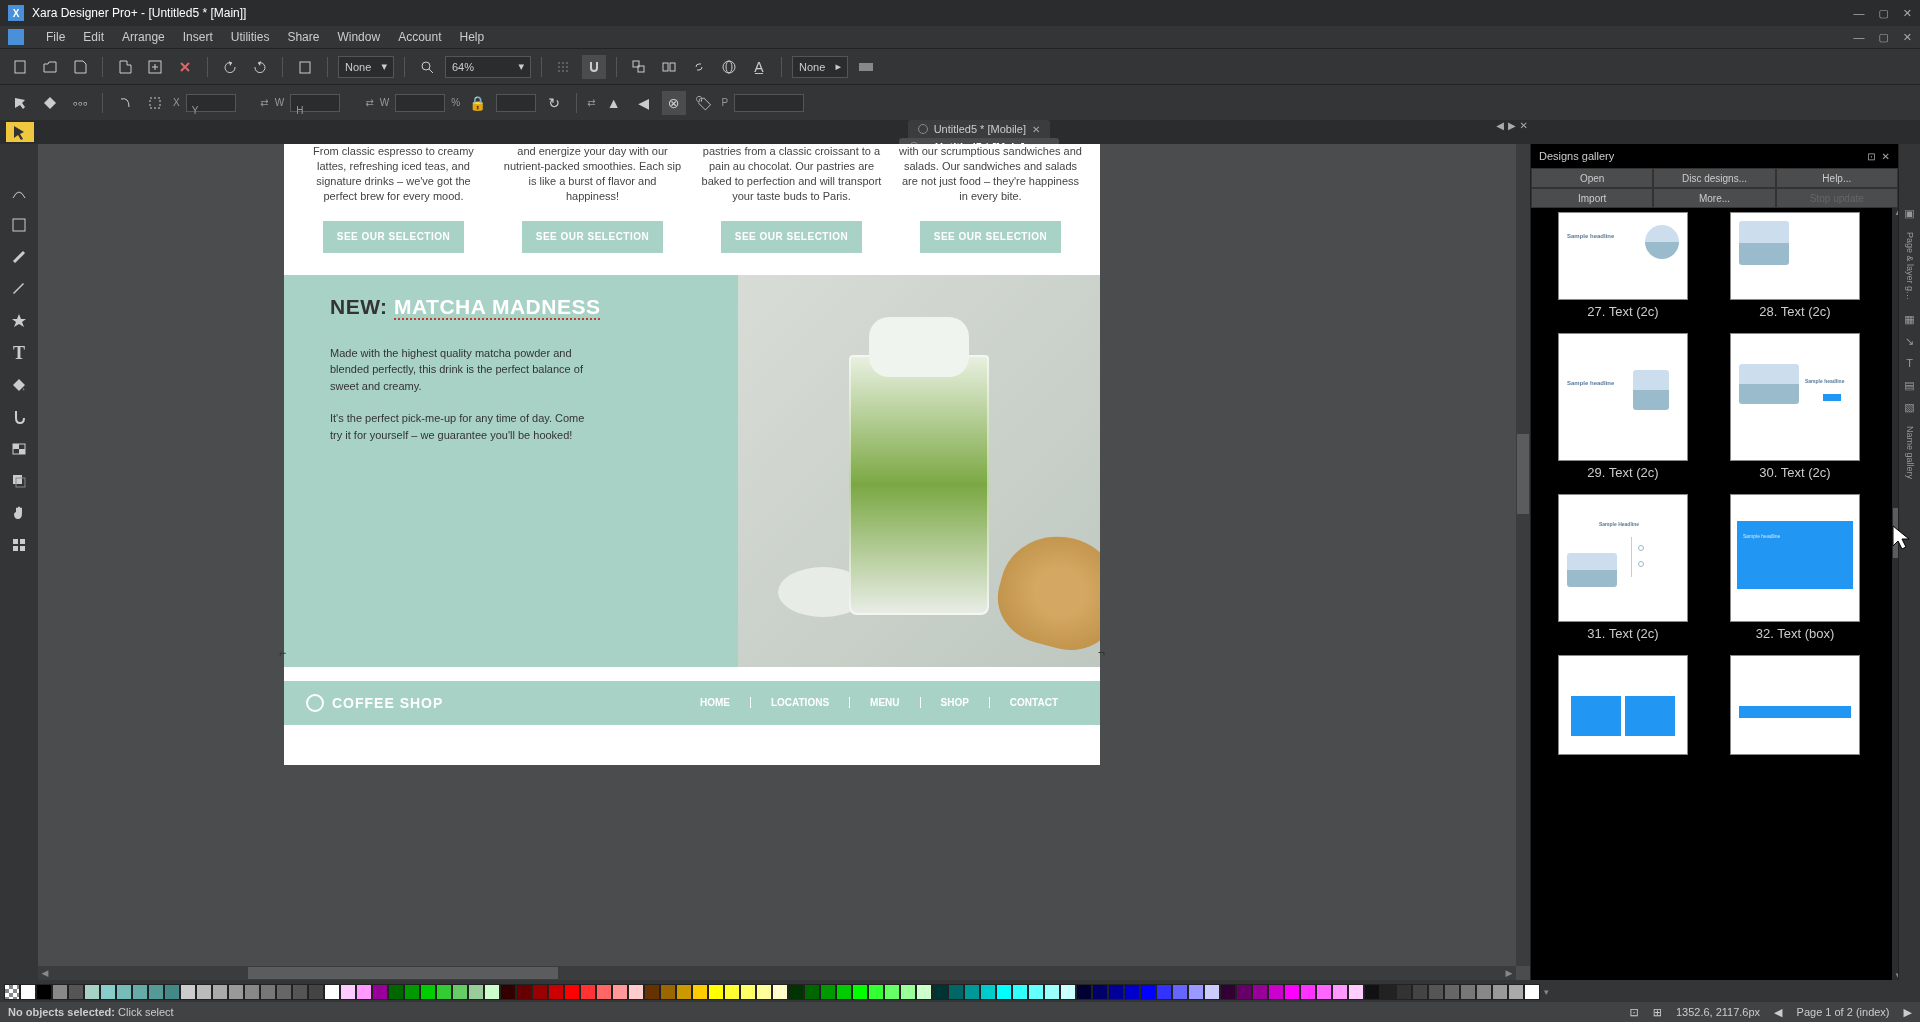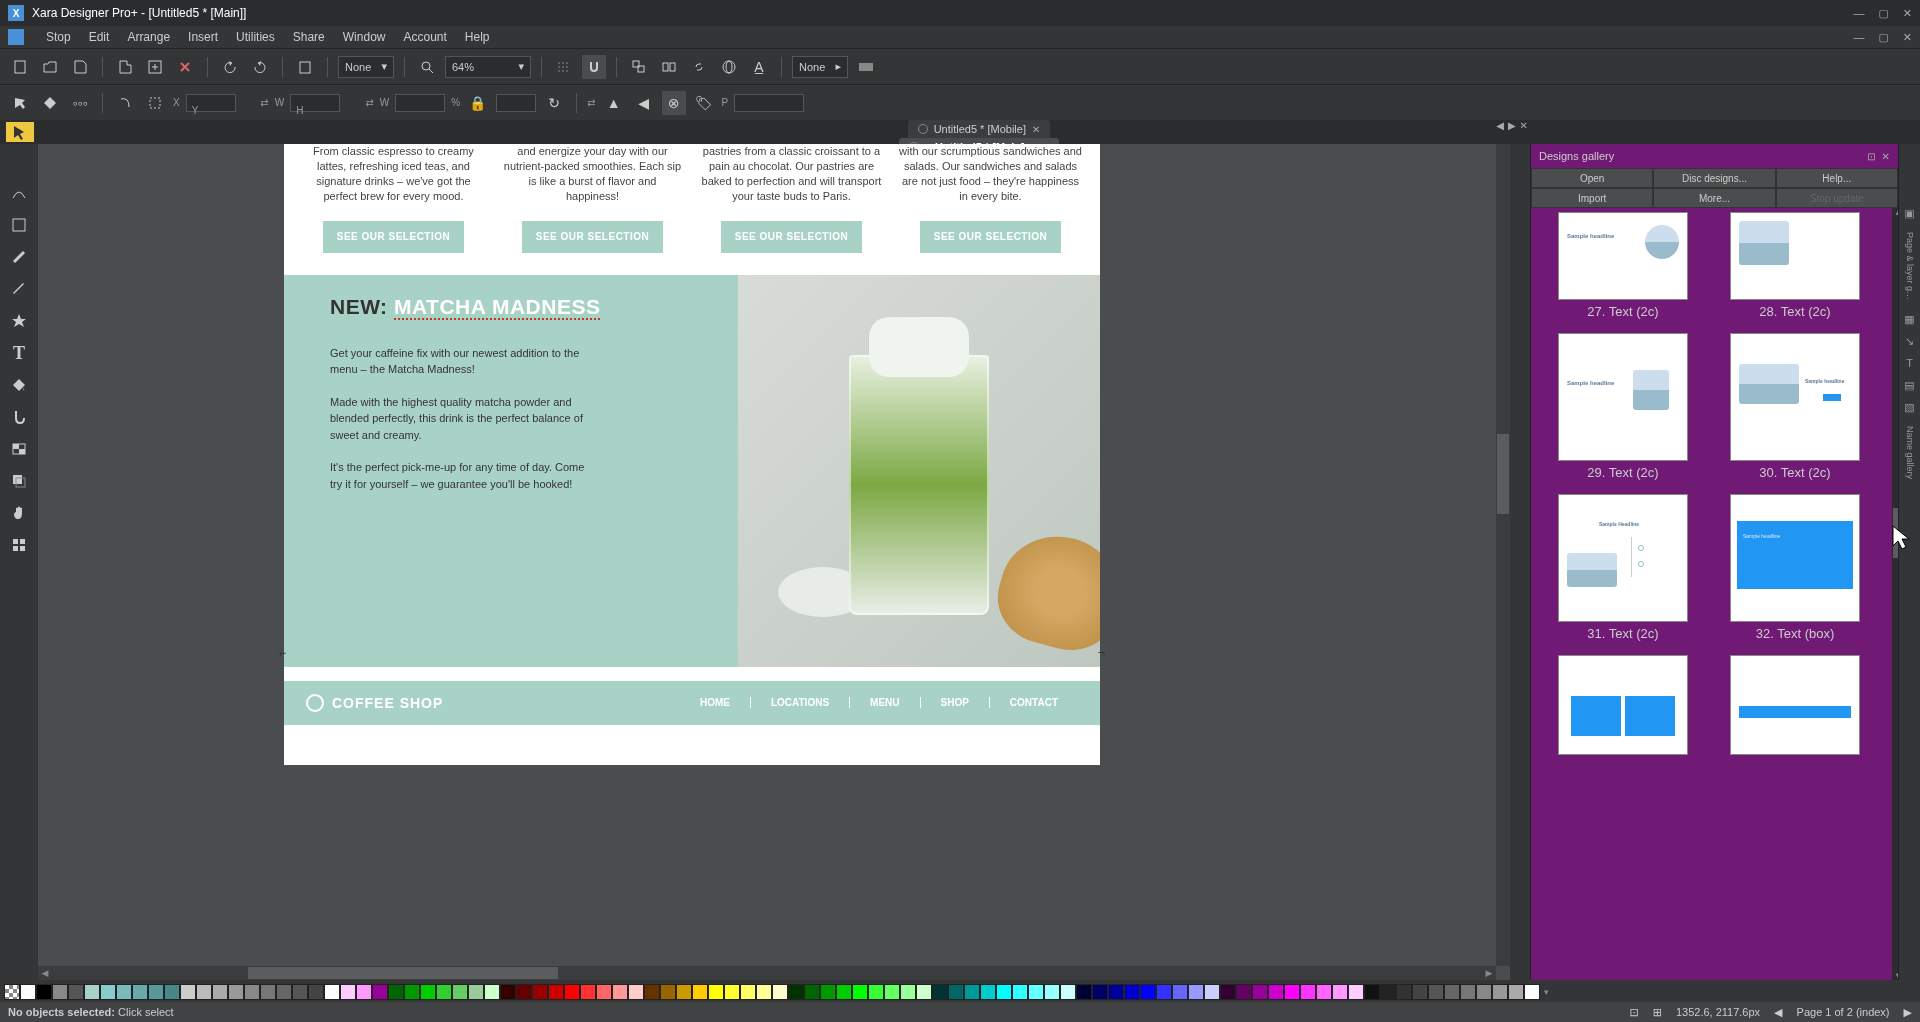--- a/index.html
+++ b/index.html
@@ -47,21 +47,21 @@
 .glass-body { position:absolute; bottom:0; left:10px; right:10px; height:260px; background:linear-gradient(to top,#e8ede6 0%, #7ba843 50%, #e8f0e0 100%); border-radius:4px 4px 8px 8px; border:2px solid rgba(255,255,255,0.5); }
 .glass-ice { position:absolute; top:12px; left:50%; transform:translateX(-50%); width:100px; height:60px; background:#f0f4ee; border-radius:20px; }
 .whisk { position:absolute; right:-20px; bottom:20px; width:120px; height:110px; background:radial-gradient(ellipse at center,#d4a862 30%,#b88940 100%); border-radius:50% 50% 40% 40%; transform:rotate(15deg); }
 .bowl-sm { position:absolute; left:40px; bottom:50px; width:90px; height:50px; background:#e8ece6; border-radius:50%; }
 .footer-bar { margin-top:14px; background:#a9d2c6; height:44px; display:flex; align-items:center; padding:0 22px; color:#fff; }
 .footer-bar .brand { display:flex; align-items:center; gap:8px; font-weight:bold; font-size:14px; letter-spacing:1px; }
 .footer-bar .brand-icon { width:18px; height:18px; border:2px solid #fff; border-radius:50%; position:relative; }
 .footer-bar nav { margin-left:auto; display:flex; gap:0; font-size:10px; font-weight:bold; }
 .footer-bar nav span { padding:0 20px; border-right:1px solid #fff; }
 .footer-bar nav span:last-child { border-right:none; }
-.right-panel { width:368px; background:#701a75; border-left:1px solid #222; display:flex; flex-direction:column;margin-left:20px; }
+.right-panel { width:368px; background:#000000; border-left:1px solid #222; display:flex; flex-direction:column; }
 .rp-title { height:24px; display:flex; align-items:center; padding:0 8px; font-size:11px; color:#ccc; }
 .rp-title .ctrls { margin-left:auto; display:flex; gap:6px; font-size:10px; color:#aaa; }
 .rp-btns { display:flex; flex-wrap:wrap; }
 .rp-btn { flex:1; min-width:33%; height:20px; background:#4a4c4e; border:1px solid #333; font-size:10px; color:#ccc; display:flex; align-items:center; justify-content:center; cursor:pointer; }
 .rp-btn.disabled { color:#666; }
 .rp-body { flex:1; overflow:hidden; padding:4px 8px; display:flex; flex-wrap:wrap; gap:4px; align-content:flex-start; position:relative; }
 .rp-scroll { position:absolute; right:-6px; top:0; bottom:0; width:12px; background:#2a2c2e; }
 .rp-scroll .thumb { position:absolute; left:1px; right:1px; top:300px; height:50px; background:#5a5c5e; }
 .design-item { width:168px; display:flex; flex-direction:column; align-items:center; }
 .design-thumb { width:130px; height:88px; background:#fff; border:1px solid #888; margin-bottom:4px; position:relative; overflow:hidden; }
@@ -88,21 +88,21 @@
   <span>Xara Designer Pro+ - [Untitled5 * [Main]]</span>
   <div class="winbtns">
     <span>—</span>
     <span>▢</span>
     <span>✕</span>
   </div>
 </div>
 
 <div class="menubar">
   <div class="appicon"></div>
-  <span>Stop</span>
+  <span>File</span>
   <span>Edit</span>
   <span>Arrange</span>
   <span>Insert</span>
   <span>Utilities</span>
   <span>Share</span>
   <span>Window</span>
   <span>Account</span>
   <span>Help</span>
   <div class="winbtns2">
     <span>—</span>
@@ -388,21 +388,20 @@
             <div class="btn">SEE OUR SELECTION</div>
           </div>
           <div class="card">
             <div>with our scrumptious sandwiches and salads. Our sandwiches and salads are not just food – they're happiness in every bite.</div>
             <div class="btn">SEE OUR SELECTION</div>
           </div>
         </div>
         <div class="feature">
           <div class="feature-left">
             <h2><span class="new">NEW:</span> <span class="mm">MATCHA MADNESS</span></h2>
-            <p>Get your caffeine fix with our newest addition to the menu – the Matcha Madness!</p>
             <p>Made with the highest quality matcha powder and blended perfectly, this drink is the perfect balance of sweet and creamy.</p>
             <p>It's the perfect pick-me-up for any time of day. Come try it for yourself – we guarantee you'll be hooked!</p>
           </div>
           <div class="feature-right">
             <div class="bowl-sm"></div>
             <div class="glass">
                 <div class="glass-body"></div>
                 <div class="glass-ice"></div>
               </div>
             <div class="whisk"></div>

